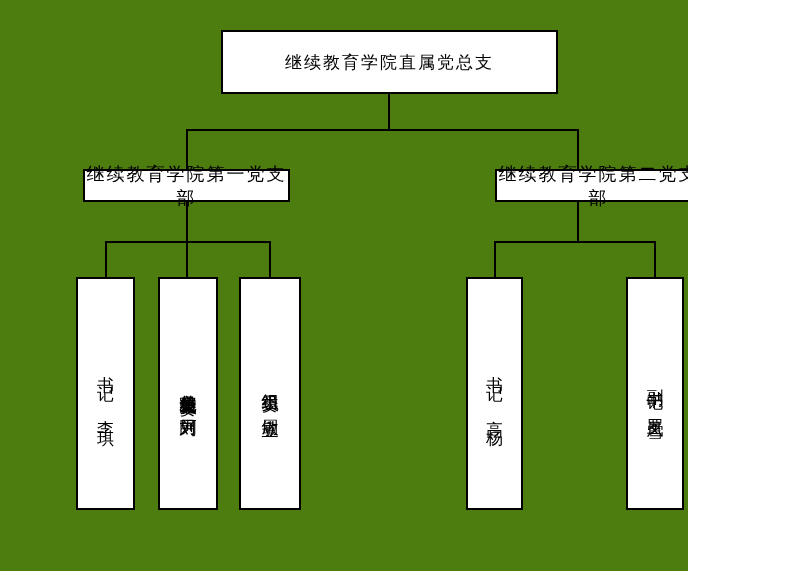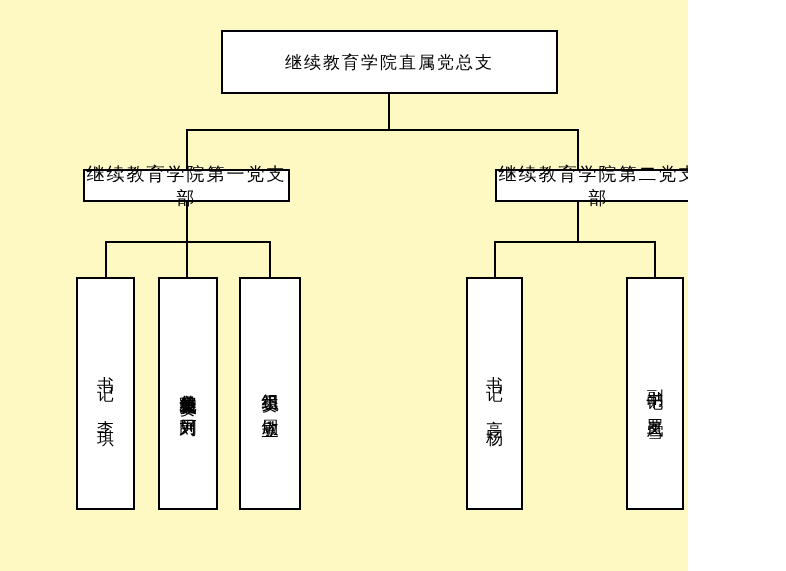--- a/index.html
+++ b/index.html
@@ -4,21 +4,21 @@
 <style>
   html, body {
     margin: 0;
     padding: 0;
     background: #ffffff;
   }
   #canvas {
     position: relative;
     width: 688px;
     height: 571px;
-    background: #fef9c3;
+    background: #4d7c0f;
     font-family: Liberation Sans, sans-serif;
     color: #000000;
     overflow: hidden;
   }
   .box {
     position: absolute;
     box-sizing: border-box;
     border: 2px solid #000000;
     background: #ffffff;
     display: flex;

